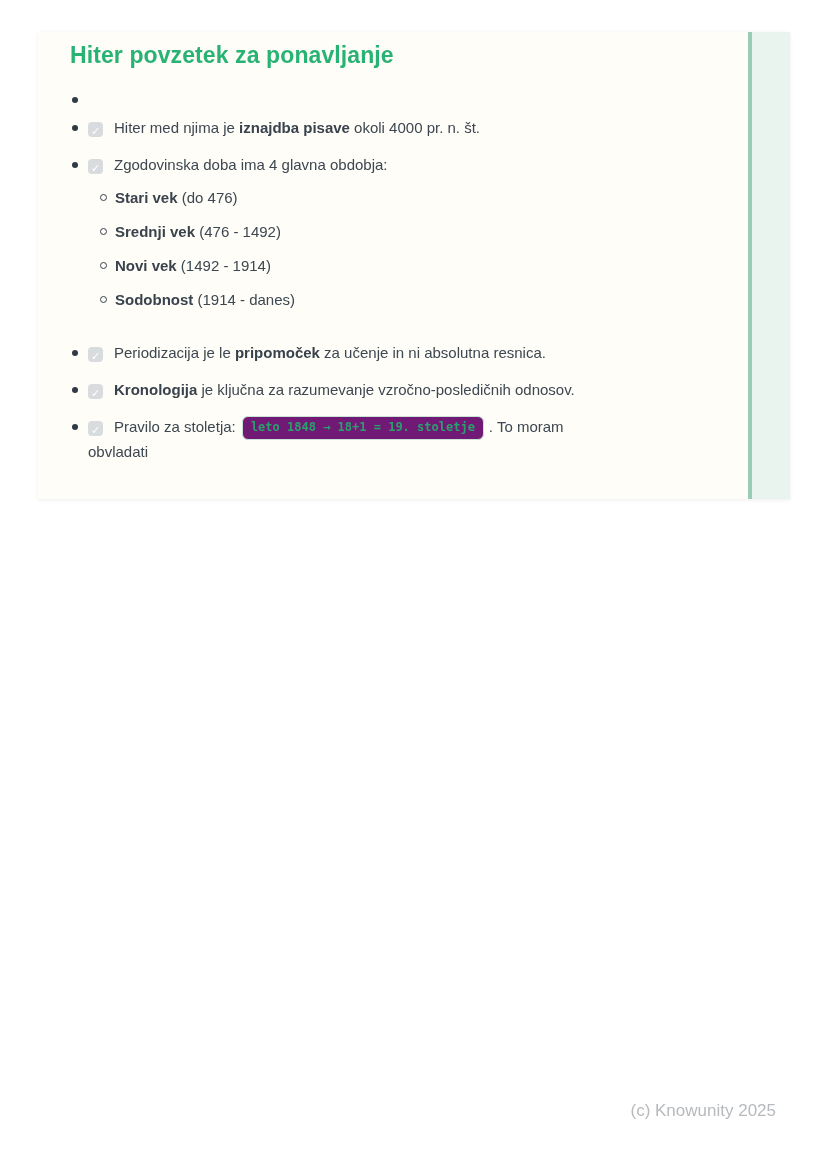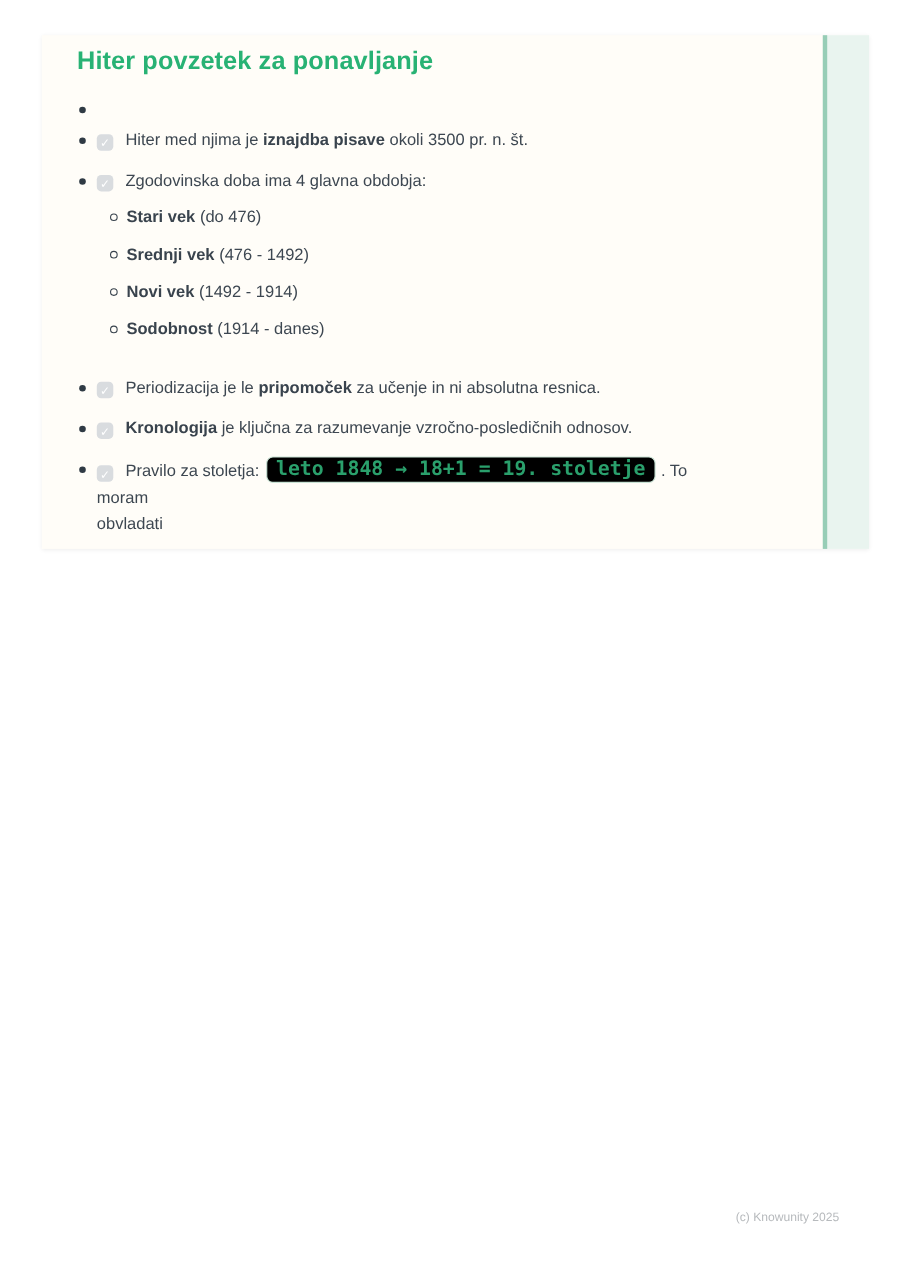--- a/index.html
+++ b/index.html
@@ -69,24 +69,24 @@
     color: #ffffff;
     font-size: 11px;
     font-weight: 700;
     line-height: 15px;
     display: inline-block;
   }
   .b { font-weight: 700; color: #39434d; }
   .code {
     display: inline-block;
     font-family: "DejaVu Sans Mono", "Liberation Mono", monospace;
-    font-size: 18px;
+    font-size: 12px;
     font-weight: 700;
     color: #2aa06c;
-    background: #000000;
+    background: #701a75;
     border: 1px solid #c9e3d5;
     border-radius: 6px;
     padding: 1px 8px 2px 8px;
     margin: 0 5px 0 2px;
     line-height: 19px;
     vertical-align: 1px;
   }
   .sublist { margin: 9px 0 16px 0; }
   .subli {
     display: flex;
@@ -98,22 +98,22 @@
   .circle {
     flex: 0 0 auto;
     width: 5px; height: 5px;
     border: 1.5px solid #39434d;
     border-radius: 50%;
     margin: 8px 8px 0 0;
   }
   .footer-copy {
     position: absolute;
     top: 1101px;
-    right: 65px;
-    font-size: 11px;
+    right: 52px;
+    font-size: 17px;
     color: #b7babd;
     text-align: center;
   }
 </style>
 </head>
 <body>
 
 <div class="card">
   <div class="card-main">
 
@@ -121,21 +121,21 @@
 
     <div class="checklist">
 
       <div class="li">
         <span class="dot"></span>
       </div>
 
       <div class="li">
         <span class="dot"></span>
         <div class="content">
-          <span class="cbx"><span class="check">✓</span></span><span>Hiter med njima je </span><span class="b">iznajdba pisave</span><span> okoli 3500 pr. n. št.</span>
+          <span class="cbx"><span class="check">✓</span></span><span>Hiter med njima je </span><span class="b">iznajdba pisave</span><span> okoli 4000 pr. n. št.</span>
         </div>
       </div>
 
       <div class="li">
         <span class="dot"></span>
         <div class="content">
           <span class="cbx"><span class="check">✓</span></span><span>Zgodovinska doba ima 4 glavna obdobja:</span>
           <div class="sublist">
             <div class="subli">
               <span class="circle"></span>

